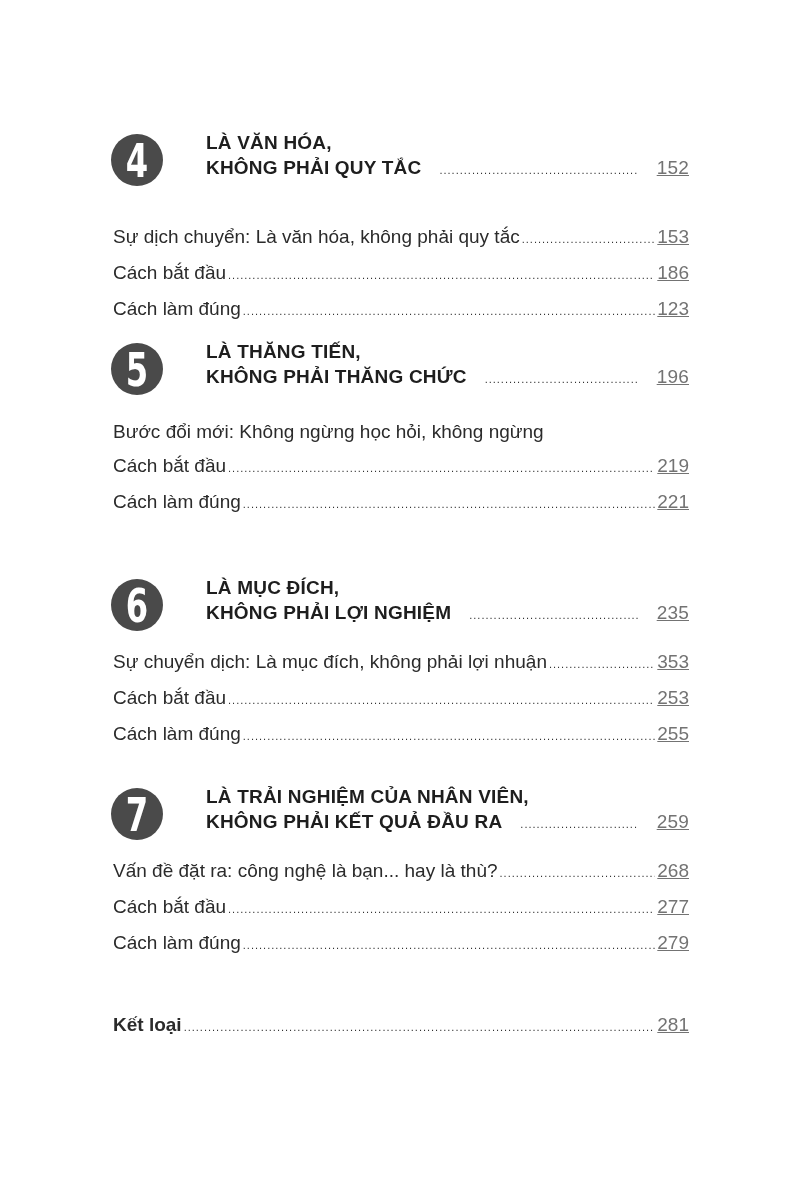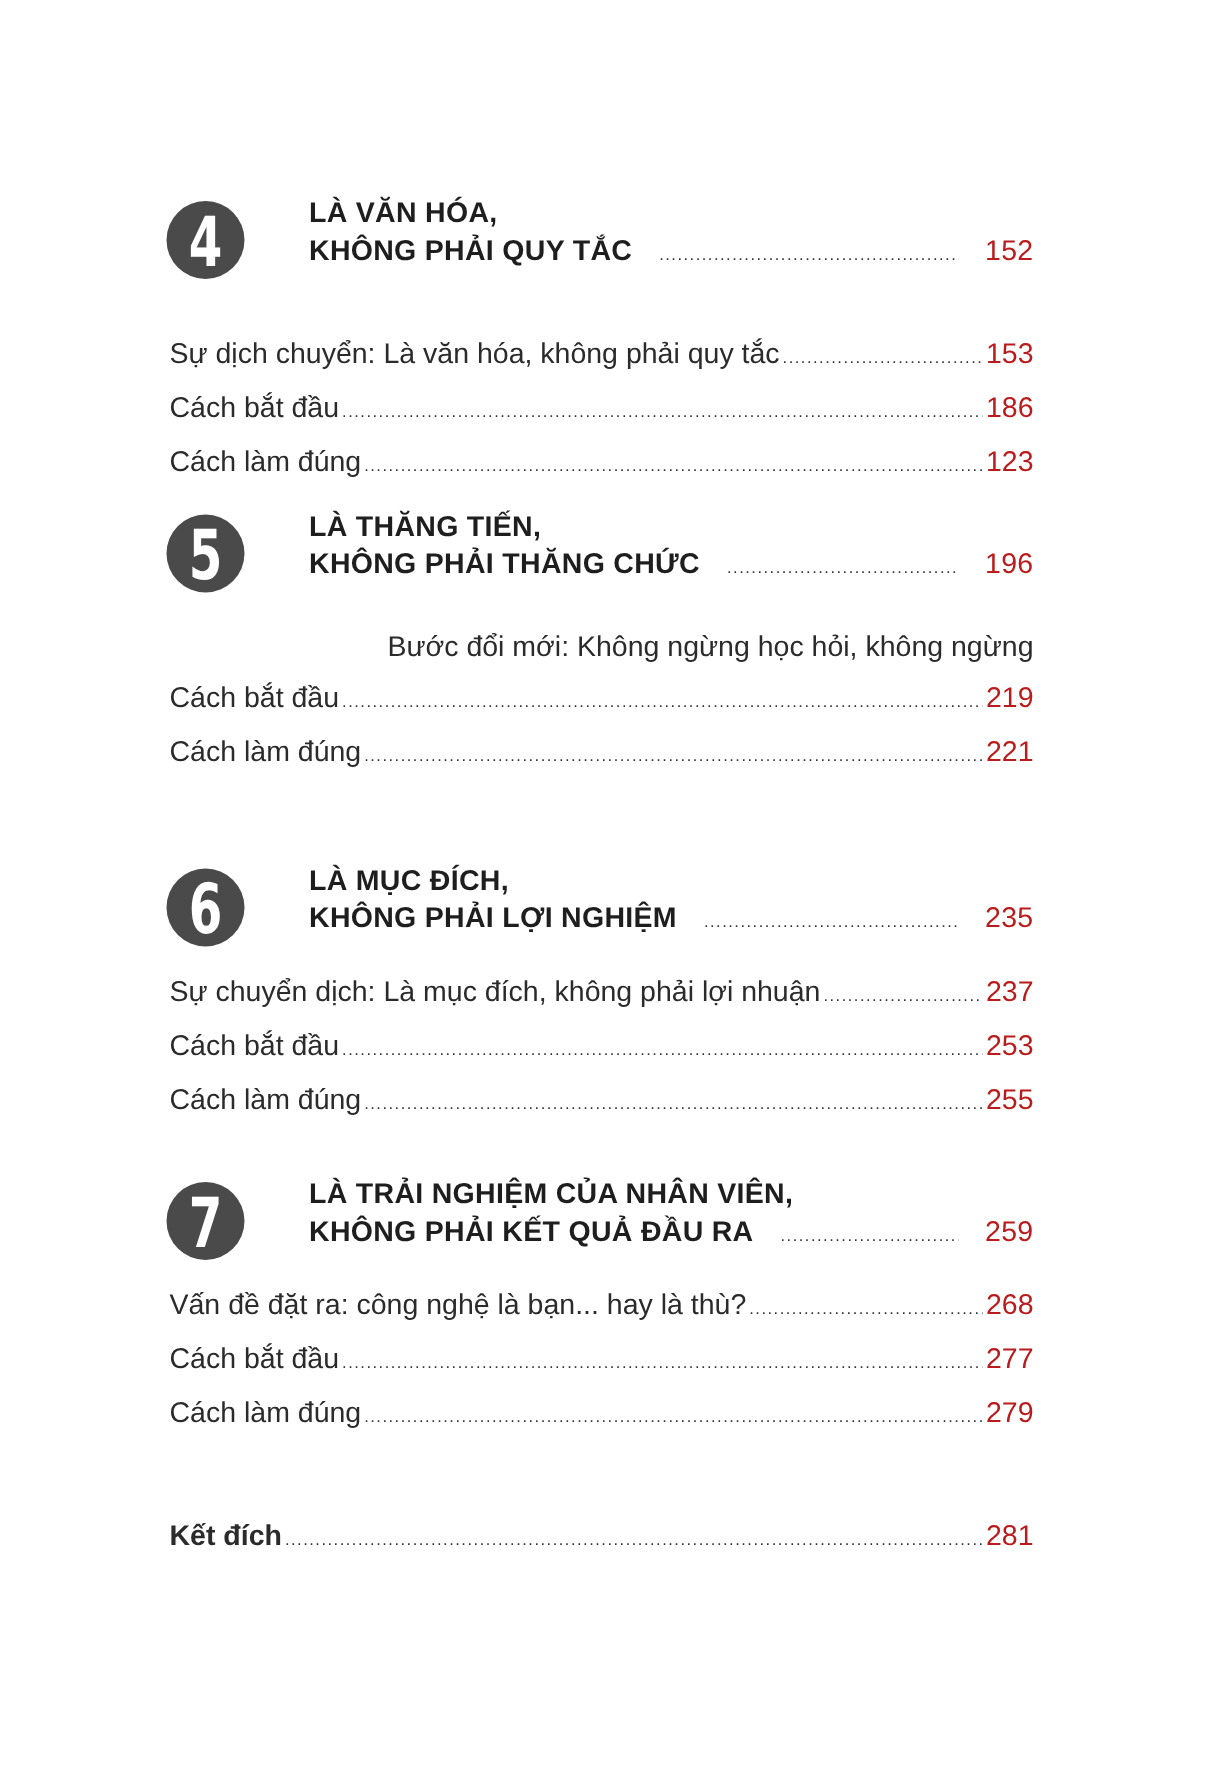--- a/index.html
+++ b/index.html
@@ -86,26 +86,27 @@
       letter-spacing: 1px;
       font-size: 11px;
       color: #333333;
     }
     .dots::before {
       content: "..............................................................................................................................................................................................................................";
     }
     .page {
       flex: 0 0 auto;
       font-size: 19px;
-      color: #b91c1c;
+      color: #737373;
+      text-decoration: underline;
     }
     .head-line2 .page { font-weight: normal; }
     .head-line2 .dots { font-weight: normal; }
     .sublist { margin-top: 12px; }
-    .row.wrap { display: block; line-height: 34px; text-align: right; }
+    .row.wrap { display: block; line-height: 34px; }
     .row.wrap .line2 { display: flex; align-items: baseline; }
     .conclusion {
       position: absolute;
       left: 0;
       width: 576px;
       top: 1008px;
     }
     .conclusion .label { font-weight: bold; }
   </style>
 </head>
@@ -182,21 +183,21 @@
       <div class="head-line2">
         <span class="label">KHÔNG PHẢI LỢI NGHIỆM</span>
         <span class="dots"></span>
         <span class="page">235</span>
       </div>
     </div>
     <div class="sublist" style="margin-top:16px;">
       <div class="row">
         <span class="label">Sự chuyển dịch: Là mục đích, không phải lợi nhuận</span>
         <span class="dots"></span>
-        <span class="page">237</span>
+        <span class="page">353</span>
       </div>
       <div class="row">
         <span class="label">Cách bắt đầu</span>
         <span class="dots"></span>
         <span class="page">253</span>
       </div>
       <div class="row">
         <span class="label">Cách làm đúng</span>
         <span class="dots"></span>
         <span class="page">255</span>
@@ -230,19 +231,19 @@
       <div class="row">
         <span class="label">Cách làm đúng</span>
         <span class="dots"></span>
         <span class="page">279</span>
       </div>
     </div>
   </div>
 
   <div class="conclusion">
     <div class="row">
-      <span class="label">Kết đích</span>
+      <span class="label">Kết loại</span>
       <span class="dots"></span>
       <span class="page">281</span>
     </div>
   </div>
 
 </div>
 
 </body></html>

